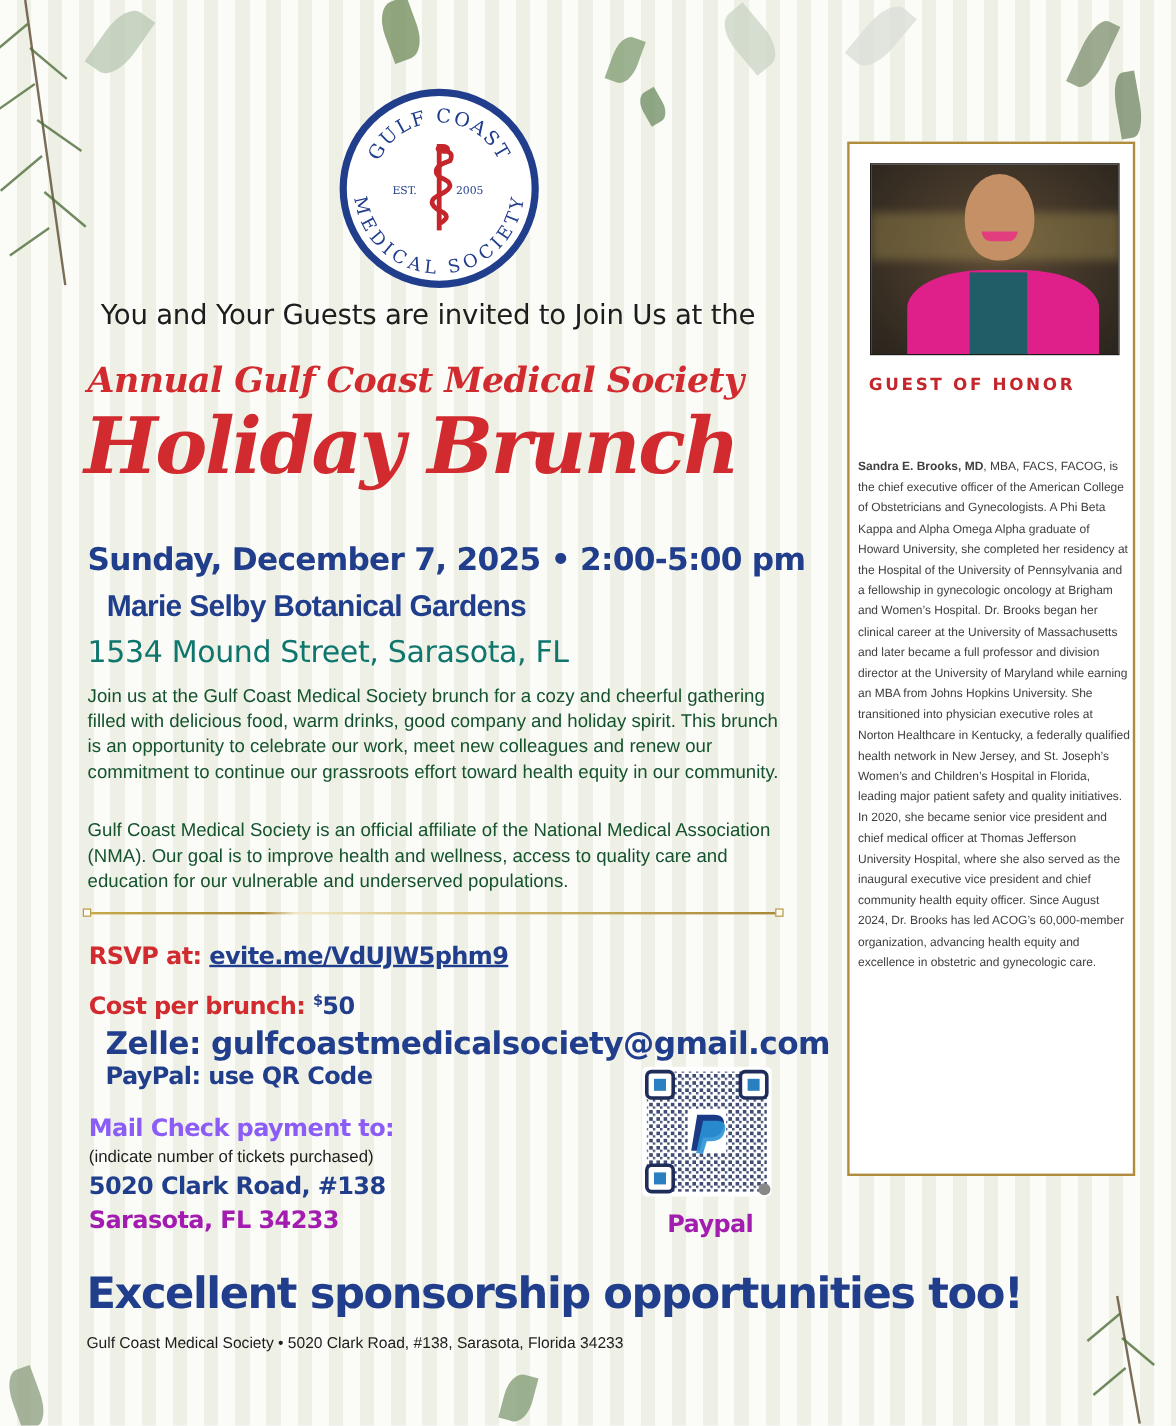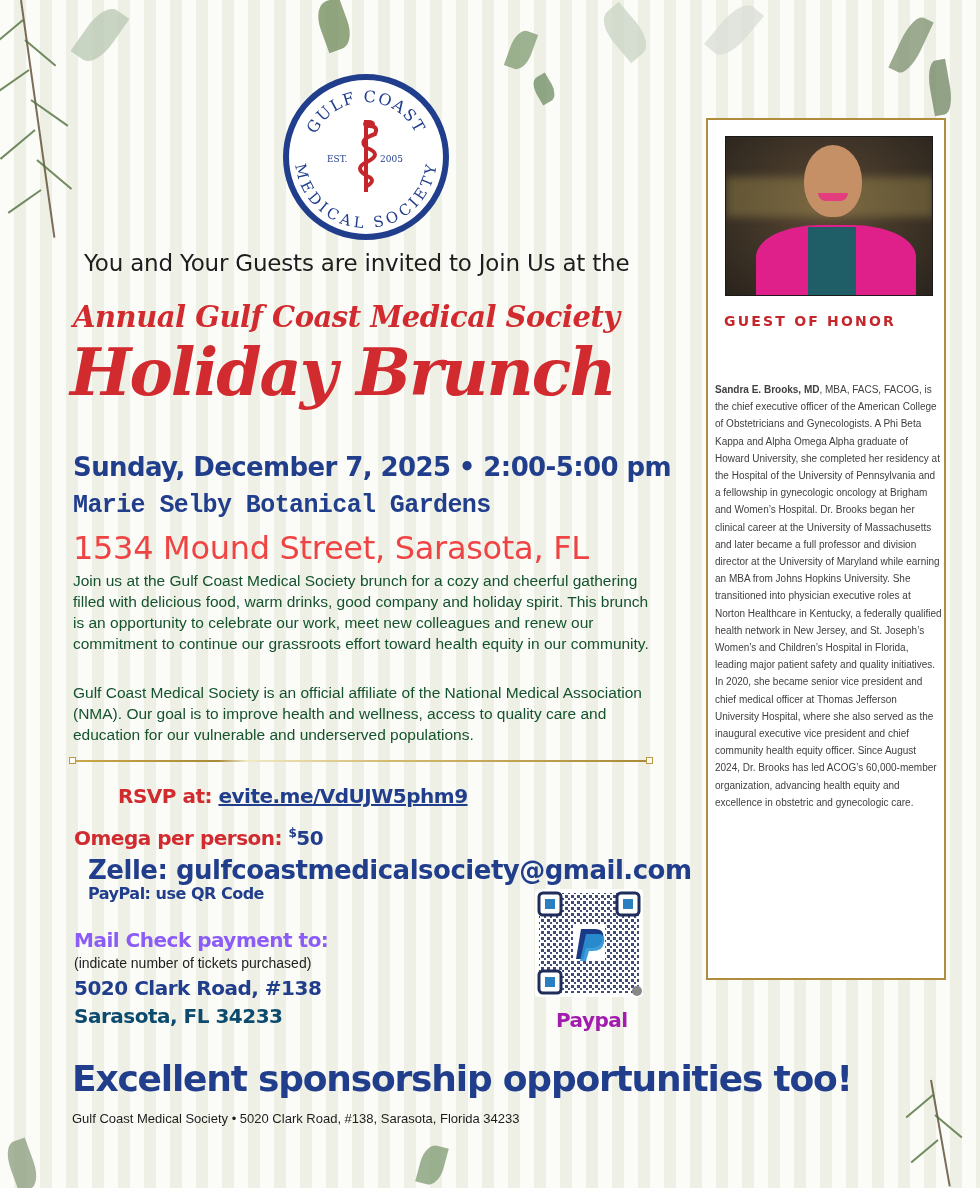--- a/index.html
+++ b/index.html
@@ -19,43 +19,43 @@
 
   
   .logo { left: 283px; top: 74px; width: 166px; height: 166px; border-radius: 50%; border: 6px solid #213e8c; background: #fff; }
   .logo svg { width: 100%; height: 100%; }
 
   .invite { left: 84px; top: 250px; font-size: 23px; color: #1d1d1d; font-family: "DejaVu Sans", sans-serif; letter-spacing: -.2px; }
   .annual { left: 73px; top: 300px; font-size: 29px; color: #d22b2f; font-family: "DejaVu Serif", serif; font-style: italic; font-weight: bold; letter-spacing: -.5px; }
   .holiday { left: 70px; top: 340px; font-size: 65px; color: #d22b2f; font-family: "DejaVu Serif", serif; font-style: italic; font-weight: bold; letter-spacing: -2px; line-height: 1; }
 
   .date { left: 73px; top: 452px; font-size: 26px; font-weight: bold; color: #213e8c; font-family: "DejaVu Sans", sans-serif; letter-spacing: -.6px; }
-  .venue { left: 73px; top: 491px; font-size: 25px; font-weight: bold; color: #213e8c; font-family: Liberation Mono, monospace; letter-spacing: -.6px; }
-  .street { left: 73px; top: 529px; font-size: 32px; color: #ef4444; font-family: "DejaVu Sans", sans-serif; letter-spacing: -.3px; }
+  .venue { left: 89px; top: 491px; font-size: 25px; font-weight: bold; color: #213e8c; font-family: Liberation Sans, sans-serif; letter-spacing: -.6px; }
+  .street { left: 73px; top: 529px; font-size: 25px; color: #0f766e; font-family: "DejaVu Sans", sans-serif; letter-spacing: -.3px; }
 
   .para { left: 73px; width: 585px; font-size: 15.5px; line-height: 21px; color: #14532d; }
   .para1 { top: 570px; }
   .para2 { top: 682px; }
 
   .divider { left: 69px; top: 759px; width: 584px; height: 4px; }
   .divider .line { position: absolute; left: 6px; right: 6px; top: 1px; height: 2px; background: linear-gradient(90deg, #c7a84a 0%, #a98a37 25%, #f1e8c7 30%, #d3ba6f 55%, #a98a37 100%); }
   .divider .sq { position: absolute; top: -2px; width: 7px; height: 7px; border: 1.5px solid #b99a3f; background: #fbfbf7; }
 
-  .rsvp { left: 74px; top: 784px; font-size: 20px; font-weight: bold; font-family: "DejaVu Sans", sans-serif; letter-spacing: -.5px; margin-left: 44px; }
+  .rsvp { left: 74px; top: 784px; font-size: 20px; font-weight: bold; font-family: "DejaVu Sans", sans-serif; letter-spacing: -.5px; }
   .red { color: #d22b2f; }
   .blue { color: #213e8c; }
   .rsvp a { color: #213e8c; text-decoration: underline; }
   .cost { left: 74px; top: 826px; font-size: 20px; font-weight: bold; font-family: "DejaVu Sans", sans-serif; letter-spacing: -.5px; }
   .cost sup { font-size: 12px; }
   .zelle { left: 88px; top: 855px; font-size: 26px; font-weight: bold; color: #213e8c; font-family: "DejaVu Sans", sans-serif; letter-spacing: -.5px; }
-  .paypal-line { left: 88px; top: 884px; font-size: 16px; font-weight: bold; color: #213e8c; font-family: "DejaVu Sans", sans-serif; letter-spacing: -.5px; }
+  .paypal-line { left: 88px; top: 884px; font-size: 20px; font-weight: bold; color: #213e8c; font-family: "DejaVu Sans", sans-serif; letter-spacing: -.5px; }
   .mail { left: 74px; top: 928px; font-size: 20px; font-weight: bold; color: #8b5cf6; font-family: "DejaVu Sans", sans-serif; letter-spacing: -.5px; }
   .indicate { left: 74px; top: 955px; font-size: 14px; color: #1d1d1d; }
   .addr1 { left: 74px; top: 976px; font-size: 20px; font-weight: bold; color: #213e8c; font-family: "DejaVu Sans", sans-serif; letter-spacing: -.5px; text-align: right; }
-  .addr2 { left: 74px; top: 1004px; font-size: 20px; font-weight: bold; color: #0c4a6e; font-family: "DejaVu Sans", sans-serif; letter-spacing: -.5px; }
+  .addr2 { left: 74px; top: 1004px; font-size: 20px; font-weight: bold; color: #a21caf; font-family: "DejaVu Sans", sans-serif; letter-spacing: -.5px; }
 
   .qr { left: 535px; top: 889px; width: 108px; height: 108px; background: #fff; border-radius: 4px; }
   .qr-label { left: 556px; top: 1008px; font-size: 20px; font-weight: bold; color: #a21caf; font-family: "DejaVu Sans", sans-serif; letter-spacing: -.5px; }
 
   .sponsor { left: 72px; top: 1058px; font-size: 36px; font-weight: bold; color: #213e8c; font-family: "DejaVu Sans", sans-serif; letter-spacing: -1.2px; }
   .footer { left: 72px; top: 1111px; font-size: 13px; color: #1d1d1d; }
 
   
   .bio { left: 706px; top: 118px; width: 240px; height: 862px; background: #fff; border: 2px solid #b08d3c; }
   .photo { position: absolute; left: 17px; top: 16px; width: 208px; height: 160px; background: radial-gradient(ellipse at 50% 45%, #5e4b36 0%, #3f3427 55%, #2a241d 100%); border: 1px solid #1a1a1a; overflow: hidden; }
@@ -130,21 +130,21 @@
   <div class="line"></div>
   <div class="sq" style="left:0;"></div>
   <div class="sq" style="right:0;"></div>
 </div>
 
 <div class="abs rsvp">
   <span class="red">RSVP at: </span><a href="#">evite.me/VdUJW5phm9</a>
 </div>
 
 <div class="abs cost">
-  <span class="red">Omega per person: </span><sup class="blue">$</sup><span class="blue">50</span>
+  <span class="red">Cost per brunch: </span><sup class="blue">$</sup><span class="blue">50</span>
 </div>
 <div class="abs zelle">Zelle: gulfcoastmedicalsociety@gmail.com</div>
 <div class="abs paypal-line">PayPal: use QR Code</div>
 <div class="abs mail">Mail Check payment to:</div>
 <div class="abs indicate">(indicate number of tickets purchased)</div>
 <div class="abs addr1">5020 Clark Road, #138</div>
 <div class="abs addr2">Sarasota, FL 34233</div>
 
 <div class="abs qr">
   <svg viewBox="0 0 108 108" width="108" height="108">

